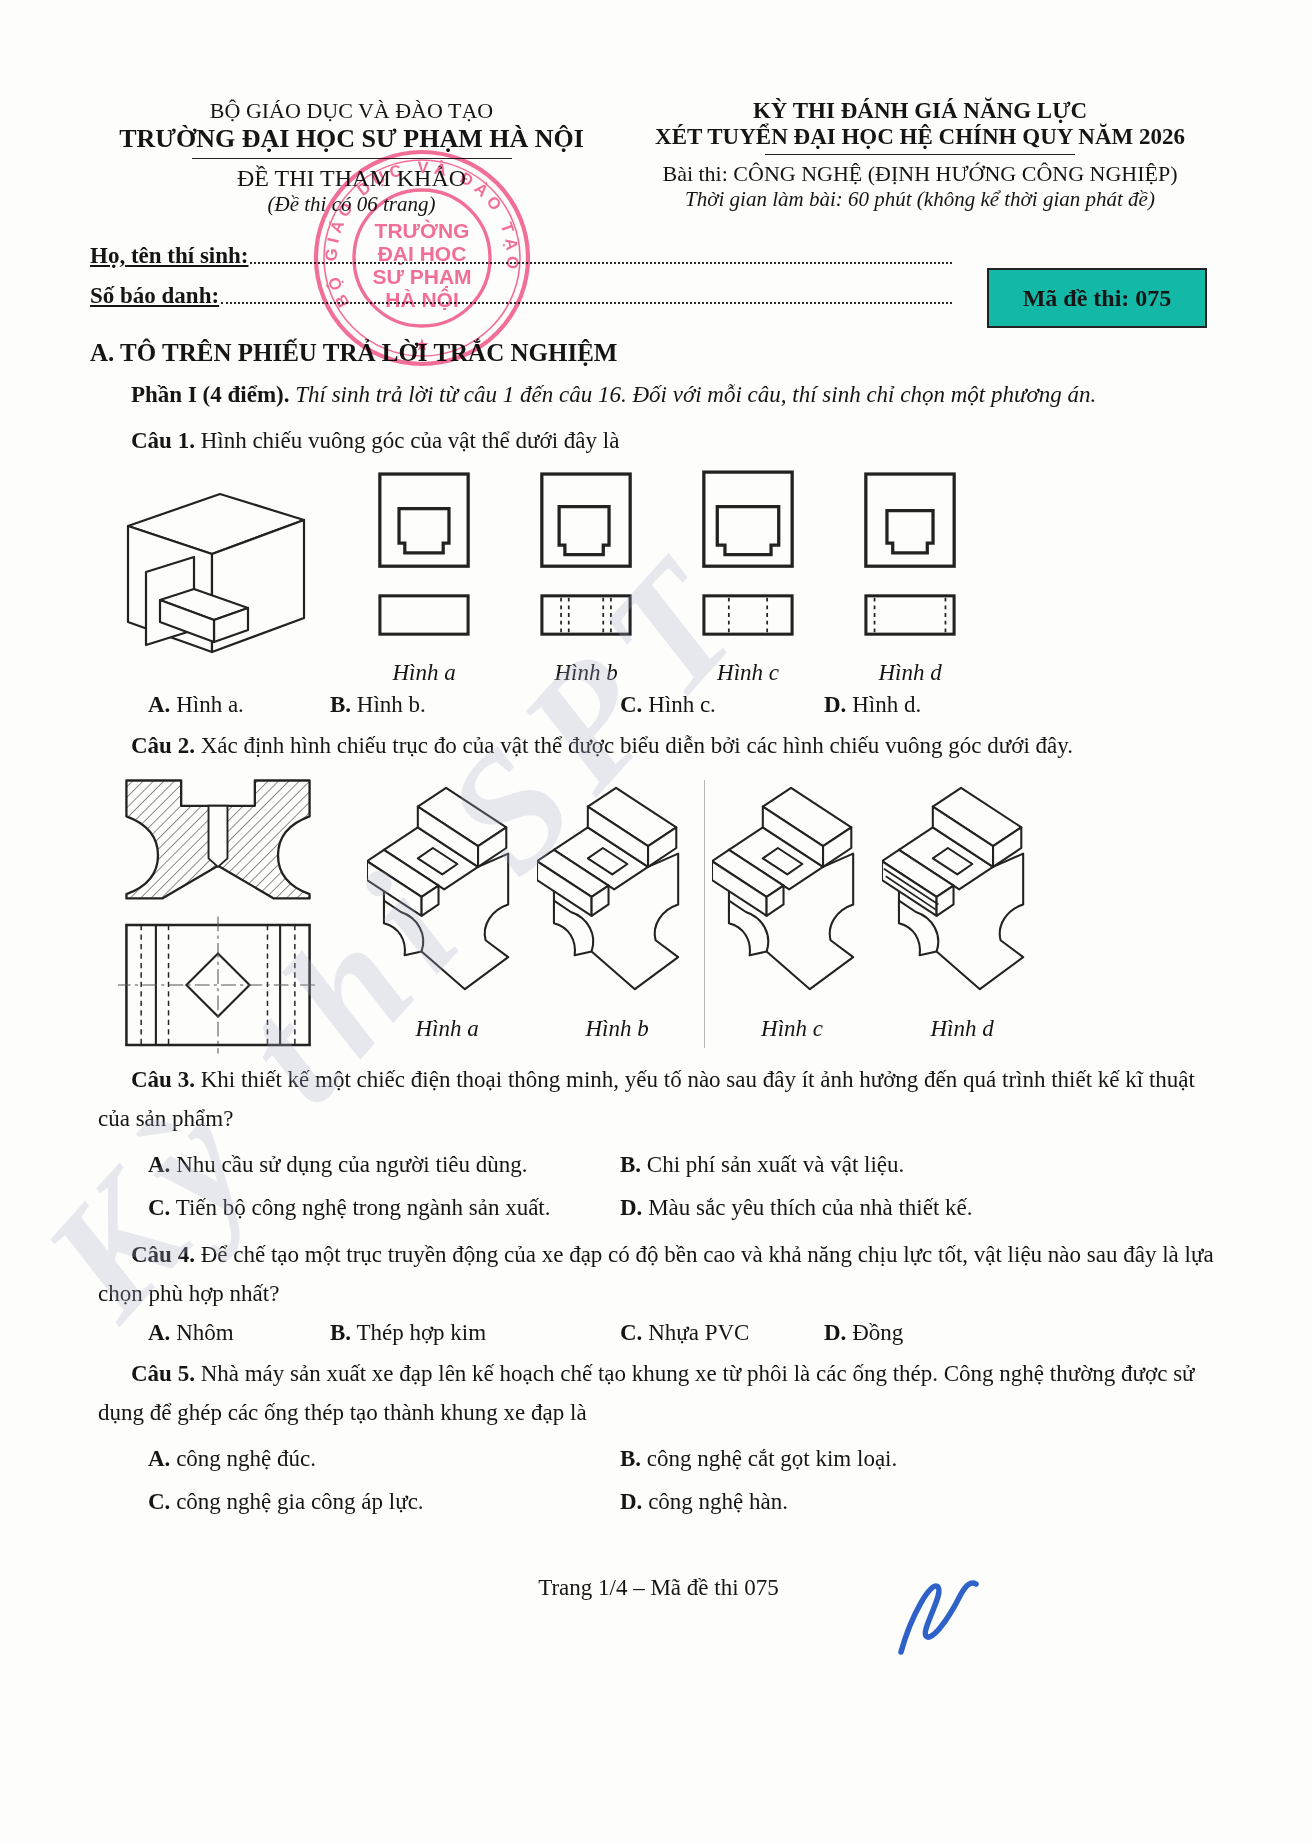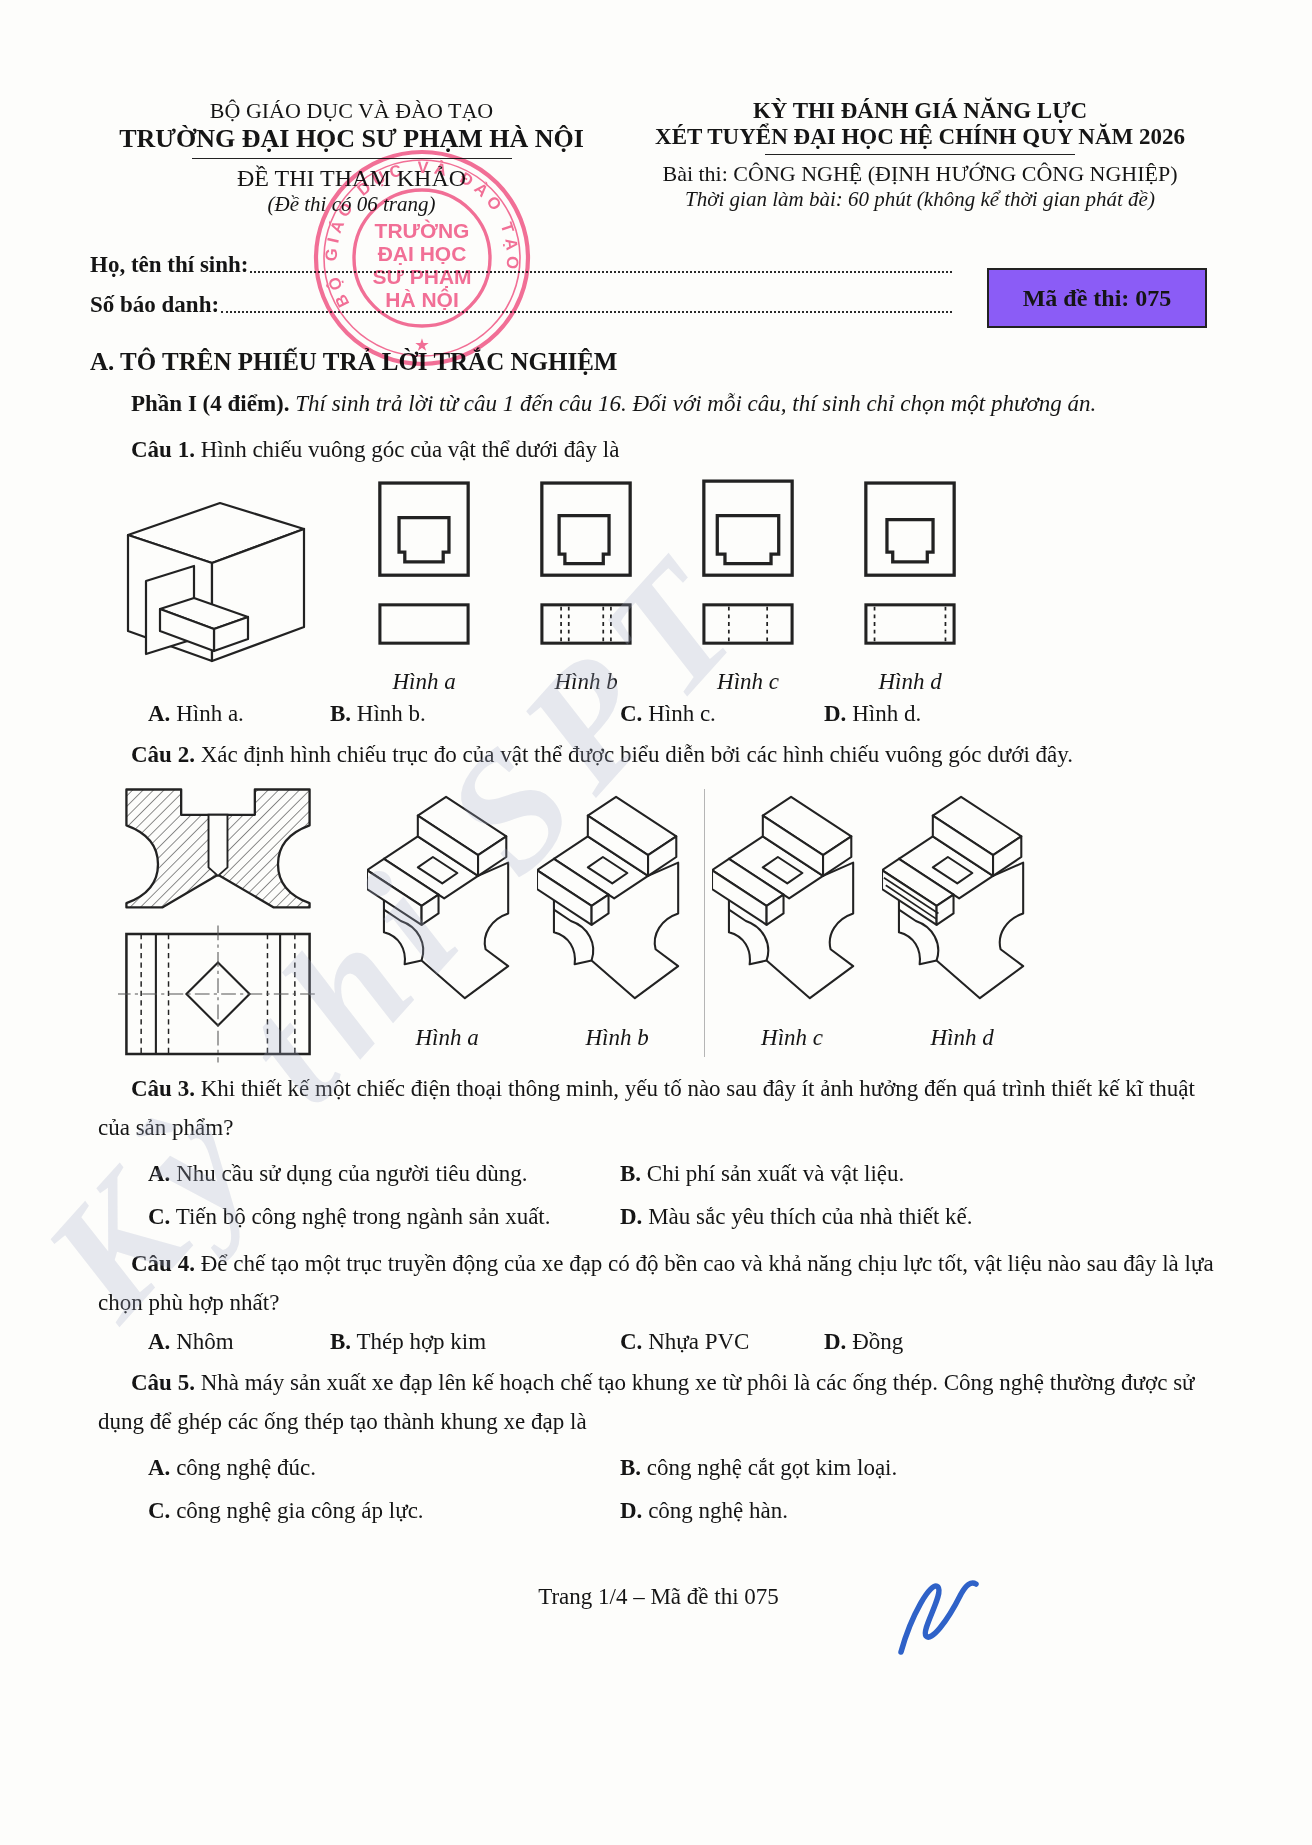--- a/index.html
+++ b/index.html
@@ -16,27 +16,27 @@
   .h-line1{font-size:22px;}
   .h-line2{font-size:26px; font-weight:bold;}
   .h-rule{border-bottom:1.6px solid #222; width:320px; margin:4px auto 6px auto;}
   .h-rule.r{width:310px;}
   .h-line3{font-size:24px; margin-top:4px;}
   .h-line4{font-size:21px; font-style:italic;}
   .h-line1r,.h-line2r{font-size:23px; font-weight:bold;}
   .h-exam{font-size:22px; margin-top:2px;}
   .h-exam b{font-weight:normal;}
   .h-time{font-size:21px; font-style:italic;}
-  .cand{margin-top:35px; width:862px;}
+  .cand{margin-top:26px; width:862px;text-decoration:underline;}
   .cand-row{display:flex; font-size:23px; font-weight:bold; margin-bottom:14px;}
   .dots{flex:1; border-bottom:2.6px dotted #2a2a2a; margin:0 0 5px 2px;}
   .code-box{
     position:absolute; left:987px; top:268px; width:216px; height:56px;
     border:2px solid #222; display:flex; align-items:center; justify-content:center;
-    font-size:24px; font-weight:bold; background:#8b5cf6;
+    font-size:24px; font-weight:bold; background:#14b8a6;
   }
   
   .secA{font-size:25px; font-weight:bold; margin:30px 0 8px 0;}
   p.para{font-size:23px; line-height:1.72; margin:6px 8px; text-indent:33px;}
   .qlabel{font-weight:bold;}
   .instr{font-style:italic;}
   .optrow4{display:grid; grid-template-columns:182px 290px 204px auto; padding-left:58px;
            font-size:23px; margin:6px 0 8px 0;}
   .optrow2{display:grid; grid-template-columns:472px auto; padding-left:58px;
            font-size:23px; margin:2px 0; line-height:1.78;}

